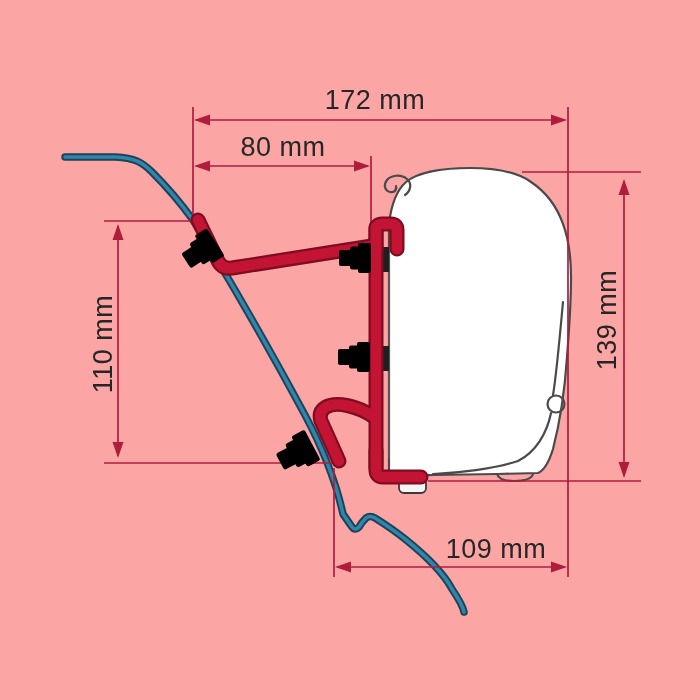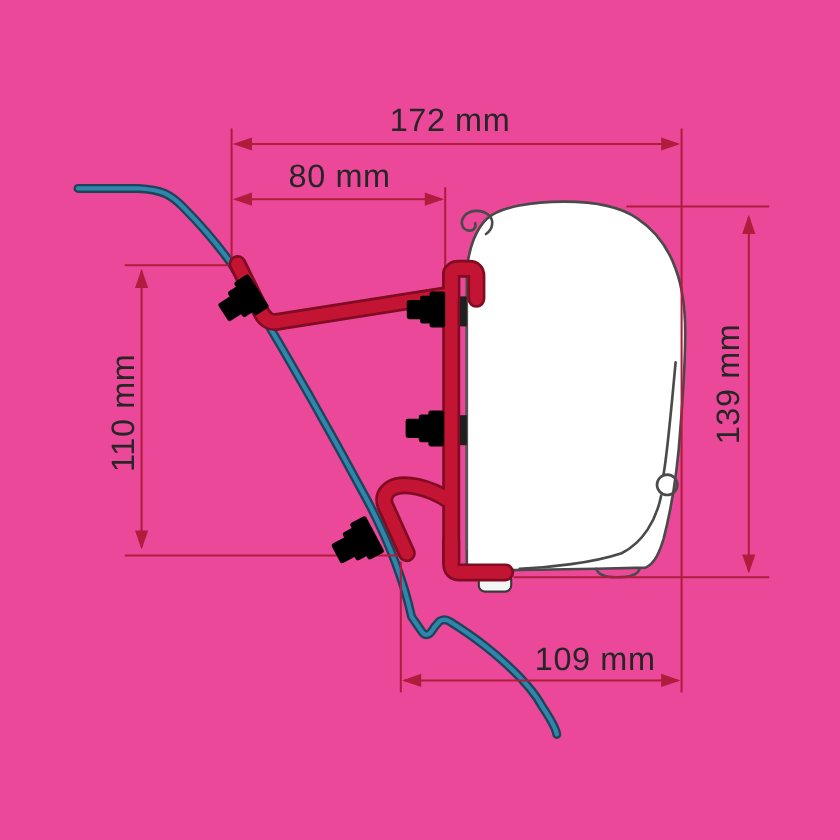--- a/index.html
+++ b/index.html
@@ -1,16 +1,16 @@
 <!DOCTYPE html>
 <html><head>
 <meta charset="utf-8">
 <style>
   html,body{margin:0;padding:0;background:#ffffff;}
-  .stage{width:700px;height:700px;position:relative;background:#ec4899;overflow:hidden;}
+  .stage{width:700px;height:700px;position:relative;background:#fca5a5;overflow:hidden;}
   svg{display:block;}
   text{font-family:"Liberation Sans","DejaVu Sans",sans-serif;font-size:27px;fill:#262626;letter-spacing:0.5px;}
   .dim{stroke:#b01c3c;stroke-width:1.7;fill:none;}
   .dim-arrow{fill:#b01c3c;stroke:none;}
   .case-line{stroke:#4a4a4a;stroke-width:2.2;fill:none;stroke-linecap:round;stroke-linejoin:round;}
   .case-fill{fill:#ffffff;stroke:#4a4a4a;stroke-width:2.2;stroke-linejoin:round;}
   .wall-outer{stroke:#1d4356;stroke-width:7.5;fill:none;stroke-linecap:round;stroke-linejoin:round;}
   .wall-inner{stroke:#2f85ac;stroke-width:3.6;fill:none;stroke-linecap:round;stroke-linejoin:round;}
   .red-outer{stroke:#7f0c20;stroke-width:15;fill:none;stroke-linecap:round;stroke-linejoin:round;}
   .red-inner{stroke:#c41434;stroke-width:10.5;fill:none;stroke-linecap:round;stroke-linejoin:round;}

